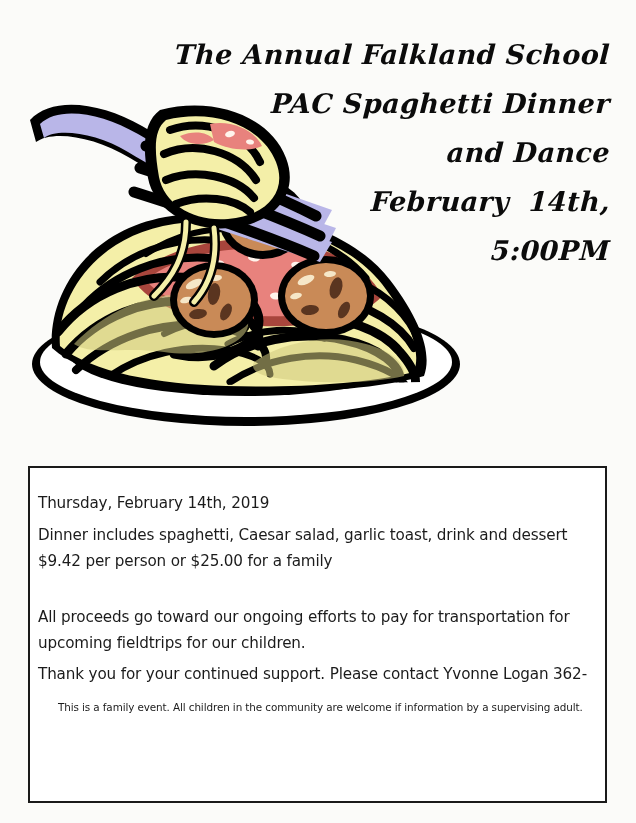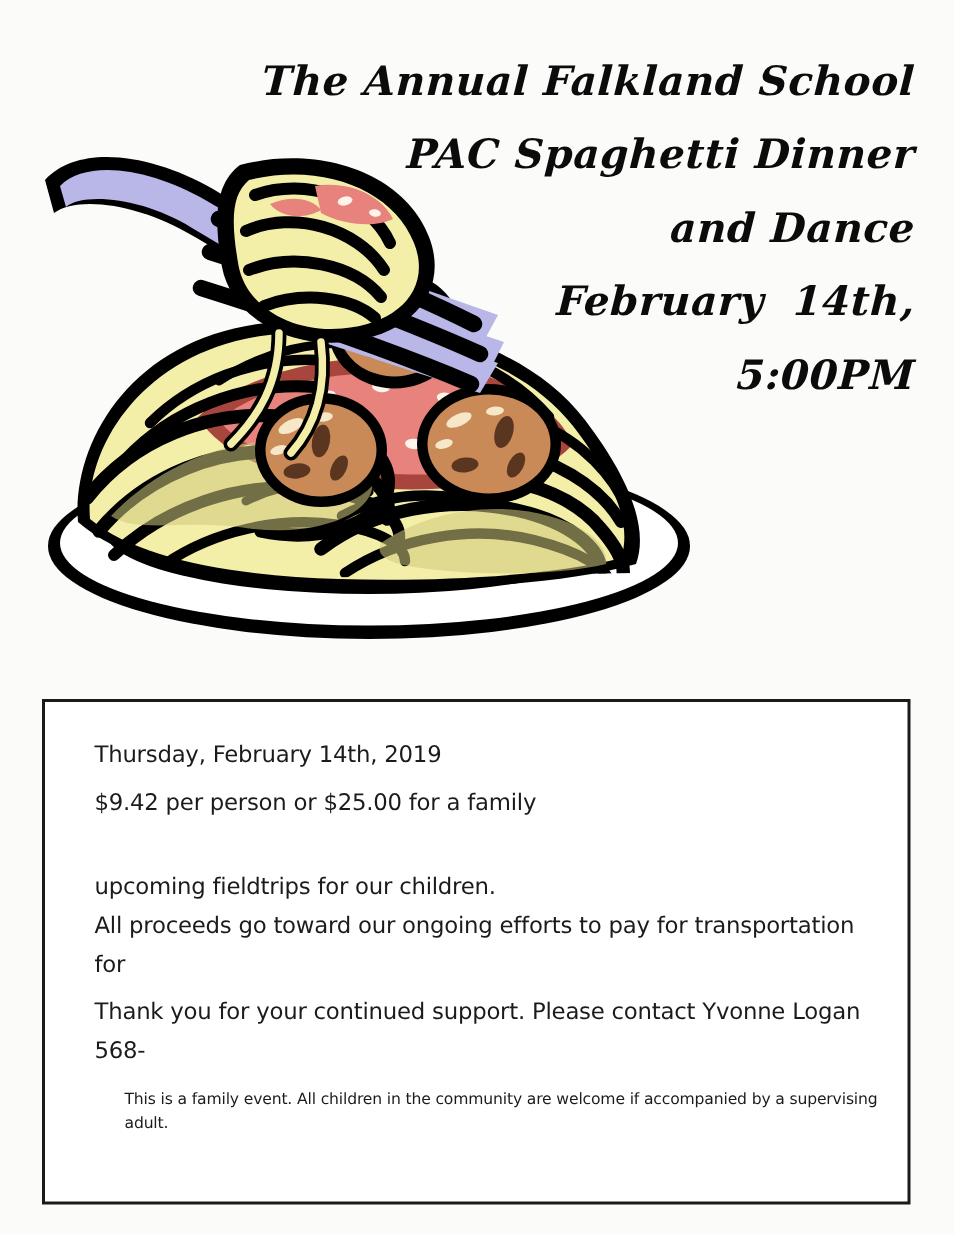--- a/index.html
+++ b/index.html
@@ -65,21 +65,20 @@
     top: 466px;
     width: 579px;
     height: 337px;
     box-sizing: border-box;
     border: 2px solid #1a1a1a;
     background: #ffffff;
     z-index: 4;
   }
   #info-inner {
     padding: 22px 14px 0 8px;
-    margin-left: 25px;
   }
   .body-p {
     font-family: "DejaVu Sans", "Liberation Sans", sans-serif;
     font-size: 15.2px;
     line-height: 26px;
     color: #1b1b1b;
     margin: 0 0 6px 0;
     letter-spacing: -0.15px;
   }
   .body-p.gap-after {
@@ -285,29 +284,30 @@
 
   <div id="info-box">
     <div id="info-inner">
 
       <p class="body-p">
         <span class="body-line">Thursday, February 14th, 2019</span>
       </p>
 
 
       <p class="body-p gap-after">
+        <span class="body-line">Dinner includes spaghetti, Caesar salad, garlic toast, drink and dessert</span>
         <span class="body-line">$9.42 per person or $25.00 for a family</span>
       </p>
 
       <p class="body-p tight">
+        <span class="body-line">All proceeds go toward our ongoing efforts to pay for transportation for</span>
         <span class="body-line">upcoming fieldtrips for our children.</span>
-        <span class="body-line">All proceeds go toward our ongoing efforts to pay for transportation for</span>
       </p>
 
       <p class="body-p">
-        <span class="body-line">Thank you for your continued support.  Please contact Yvonne Logan 568-</span>
+        <span class="body-line">Thank you for your continued support.  Please contact Yvonne Logan 362-</span>
       </p>
 
-      <p id="fine-print">This is a family event.  All children in the community are welcome if accompanied by a supervising adult.</p>
+      <p id="fine-print">This is a family event.  All children in the community are welcome if information by a supervising adult.</p>
     </div>
   </div>
 
 </div>
 
 </body></html>

